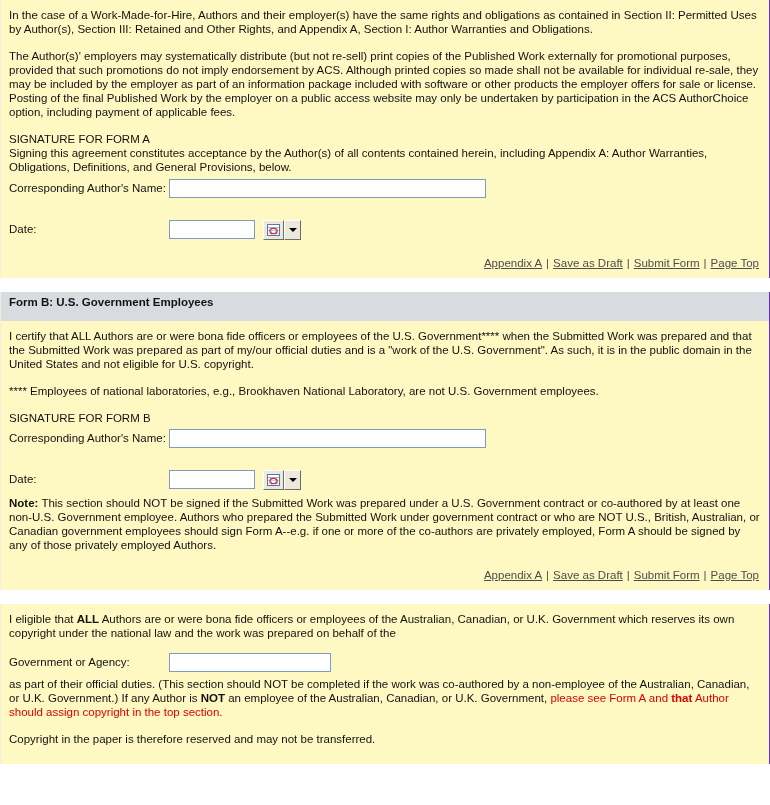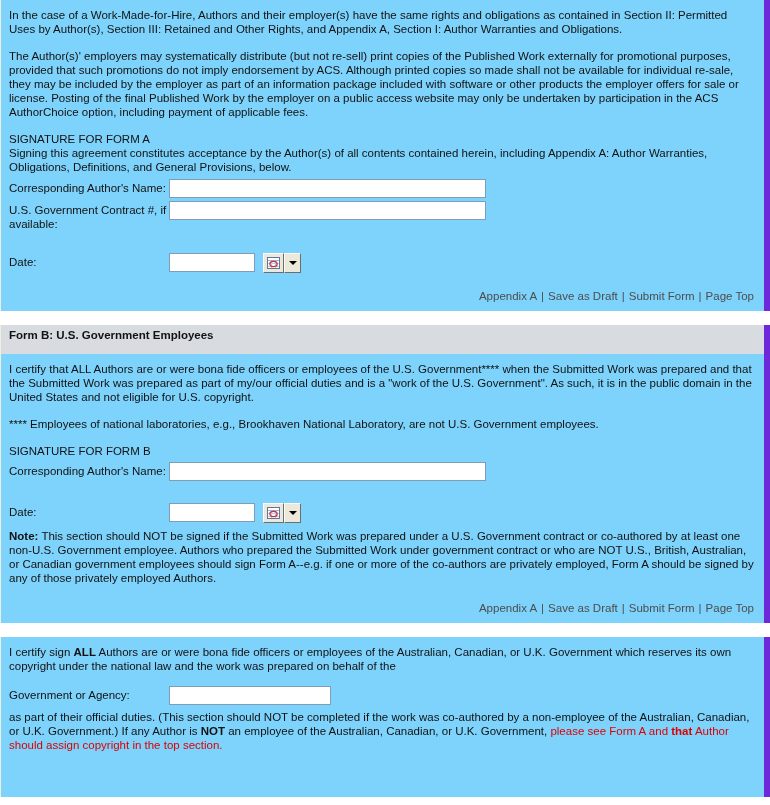--- a/index.html
+++ b/index.html
@@ -5,23 +5,23 @@
   * { box-sizing: border-box; }
   html,body { margin:0; padding:0; }
   body {
     width:770px; height:805px; overflow:hidden;
     background:#ffffff;
     font-family:"Liberation Sans","DejaVu Sans",sans-serif;
     font-size:11.5px; line-height:14px; color:#121212;
   }
   .page { width:770px; }
   .section {
-    background:#7dd3fc;
+    background:#fef9c3;
     border-left:1px solid #efefdf;
-    border-right:6px solid #6d28d9;
+    border-right:1px solid #6d28d9;
   }
   .section-gap { height:14px; background:#ffffff; }
   .section-body { padding:8px 8px 6px 8px; }
   .section-header {
     background:#d8dbe0;
     font-weight:bold;
     padding:3px 8px 2px 8px;
     height:29px;
   }
   p.para { margin:0 0 13px 0; }
@@ -53,21 +53,21 @@
   .cal-arrow-btn { width:17px; }
   .cal-arrow {
     width:0; height:0; border-left:4px solid transparent;
     border-right:4px solid transparent; border-top:4px solid #000000;
   }
 
   .links-row {
     text-align:right; margin-top:16px; margin-bottom:2px; padding-right:2px;
     color:#4d4d4d;
   }
-  .links-row a { color:#4d4d4d; cursor:pointer; }
+  .links-row a { color:#4d4d4d; text-decoration:underline; cursor:pointer; }
   .links-row .sep { margin:0 4px; text-decoration:none; }
   .certify { margin:0 0 13px 0; }
   .certify-c { margin:0 0 3px 0; }
   .agency-row { margin-top:6px; margin-bottom:5px; }
   .duties { margin:6px 0 11px 0; }
   .copyright { margin:0; }
   .fb-sig-gap { margin-top:12px; }
   .fb-note { margin-top:10px; }
   .fb-links { margin-top:16px; }
 </style>
@@ -79,24 +79,20 @@
   <div class="section">
     <div class="section-body">
       <p class="para">In the case of a Work-Made-for-Hire, Authors and their employer(s) have the same rights and obligations as contained in Section II: Permitted Uses by Author(s), Section III: Retained and Other Rights, and Appendix A, Section I: Author Warranties and Obligations.</p>
       <p class="para">The Author(s)' employers may systematically distribute (but not re-sell) print copies of the Published Work externally for promotional purposes, provided that such promotions do not imply endorsement by ACS. Although printed copies so made shall not be available for individual re-sale, they may be included by the employer as part of an information package included with software or other products the employer offers for sale or license. Posting of the final Published Work by the employer on a public access website may only be undertaken by participation in the ACS AuthorChoice option, including payment of applicable fees.</p>
 
       <div class="sig-head">SIGNATURE FOR FORM A</div>
       <p class="sig-text">Signing this agreement constitutes acceptance by the Author(s) of all contents contained herein, including Appendix A: Author Warranties, Obligations, Definitions, and General Provisions, below.</p>
 
       <div class="field-row">
         <div class="field-label">Corresponding Author's Name:</div>
-        <input type="text" class="input-wide" value="" style="">
-      </div>
-      <div class="field-row">
-        <div class="field-label">U.S. Government Contract #, if available:</div>
         <input type="text" class="input-wide" value="" style="">
       </div>
       <div class="field-row date-row">
         <div class="field-label">Date:</div>
         <input type="text" class="input-date" value="" style="">
         <span class="datepicker">
           <button class="cal-btn">
             <svg width="13" height="12" viewBox="0 0 13 12">
               <rect x="0.5" y="0.5" width="12" height="11" fill="#ffffff" stroke="#5a77a8"></rect>
               <line x1="1" y1="3.5" x2="12" y2="3.5" stroke="#9fb0c8" stroke-width="1"></line>
@@ -159,25 +155,26 @@
       <div class="links-row fb-links">
         <a>Appendix A</a><span class="sep">|</span><a>Save as Draft</a><span class="sep">|</span><a>Submit Form</a><span class="sep">|</span><a>Page Top</a>
       </div>
     </div>
   </div>
 
   <div class="section-gap"></div>
 
   <div class="section" style="min-height:160px;">
     <div class="section-body">
-      <p class="para certify-c"><span>I certify sign </span><span class="b">ALL</span><span> Authors are or were bona fide officers or employees of the Australian, Canadian, or U.K. Government which reserves its own copyright under the national law and the work was prepared on behalf of the</span></p>
+      <p class="para certify-c"><span>I eligible that </span><span class="b">ALL</span><span> Authors are or were bona fide officers or employees of the Australian, Canadian, or U.K. Government which reserves its own copyright under the national law and the work was prepared on behalf of the</span></p>
 
       <div class="field-row agency-row">
         <div class="field-label">Government or Agency:</div>
         <input type="text" class="input-agency" value="" style="">
       </div>
 
       <p class="para duties"><span>as part of their official duties. (This section should NOT be completed if the work was co-authored by a non-employee of the Australian, Canadian, or U.K. Government.) If any Author is </span><span class="b">NOT</span><span> an employee of the Australian, Canadian, or U.K. Government, </span><span class="red">please see Form A and </span><span class="b red">that</span><span class="red"> Author should assign copyright in the top section.</span></p>
 
+      <p class="copyright">Copyright in the paper is therefore reserved and may not be transferred.</p>
     </div>
   </div>
 
 </div>
 
 </body></html>

